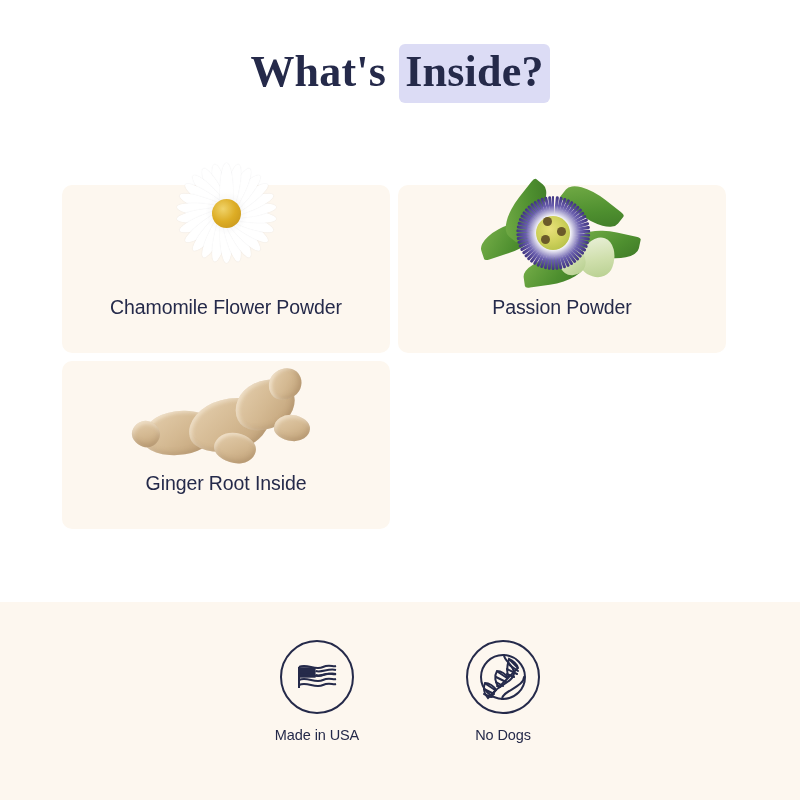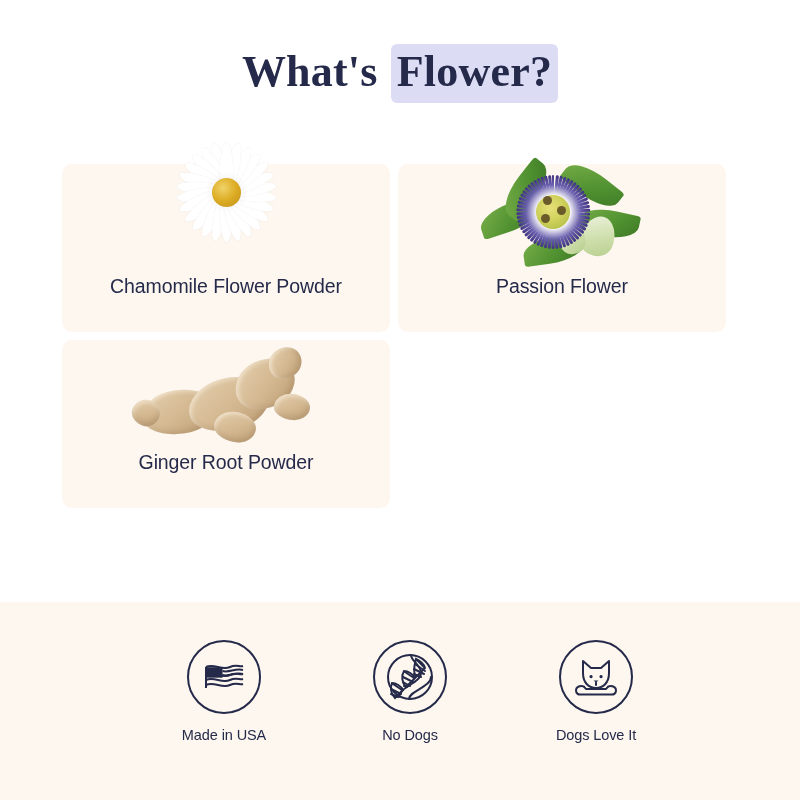--- a/index.html
+++ b/index.html
@@ -38,21 +38,21 @@
     background: #dcdcf5;
     border-radius: 6px;
     padding: 2px 6px 4px 6px;
     margin-left: 2px;
     display: inline-block;
   }
 
   
   .grid {
     position: absolute;
-    top: 164px;
+    top: 185px;
     left: 62px;
     width: 676px;
     display: grid;
     grid-template-columns: 328px 328px;
     grid-template-rows: 168px 168px;
     column-gap: 20px;
     row-gap: 28px;
     gap: 8px;
   }
 
@@ -250,21 +250,21 @@
     font-size: 14.5px;
     color: #252a4a;
     letter-spacing: -0.1px;
     white-space: nowrap;
   }
 </style>
 </head>
 <body>
 
 <div class="title-wrap">
-  <h1 class="title"><span>What's </span><span class="hl">Flower?</span></h1>
+  <h1 class="title"><span>What's </span><span class="hl">Inside?</span></h1>
 </div>
 
 <div class="grid">
 
   <div class="card">
     <div class="art daisy">
         <div class="petal" style="transform: rotate(346.154deg);"></div>
         <div class="petal" style="transform: rotate(332.308deg);"></div>
         <div class="petal" style="transform: rotate(318.462deg);"></div>
         <div class="petal" style="transform: rotate(304.615deg);"></div>
@@ -363,34 +363,34 @@
           <div class="fil" style="transform: rotate(18.6207deg);"></div>
           <div class="fil" style="transform: rotate(12.4138deg);"></div>
           <div class="fil" style="transform: rotate(6.2069deg);"></div>
           <div class="fil" style="transform: rotate(0deg);"></div>
         <div class="disc"></div>
         <div class="stigma" style="left:30px; top:24px;"></div>
         <div class="stigma" style="left:44px; top:34px;"></div>
         <div class="stigma" style="left:28px; top:42px;"></div>
       </div>
     </div>
-    <div class="card-label">Passion Flower</div>
+    <div class="card-label">Passion Powder</div>
   </div>
 
   <div class="card">
     <div class="art ginger">
       <div class="knob" style="left:16px;  top:48px; width:74px; height:44px; transform:rotate(-8deg);"></div>
       <div class="knob" style="left:62px;  top:36px; width:82px; height:52px; transform:rotate(-14deg);"></div>
       <div class="knob" style="left:108px; top:18px; width:62px; height:48px; transform:rotate(-26deg);"></div>
       <div class="knob" style="left:142px; top:6px;  width:34px; height:30px; transform:rotate(-34deg);"></div>
       <div class="knob" style="left:88px;  top:70px; width:42px; height:30px; transform:rotate(10deg);"></div>
       <div class="knob" style="left:6px;   top:58px; width:28px; height:26px; transform:rotate(18deg);"></div>
       <div class="knob" style="left:148px; top:52px; width:36px; height:26px; transform:rotate(6deg);"></div>
     </div>
-    <div class="card-label">Ginger Root Powder</div>
+    <div class="card-label">Ginger Root Inside</div>
   </div>
 </div>
 
 <div class="band">
   <div class="badges">
 
     <div class="badge">
       <div class="badge-circle">
         <svg width="42" height="32" viewBox="0 0 42 32" fill="none" stroke="#252a4a" stroke-width="2">
           <path d="M3 6 C11 2, 19 10, 27 6 C33 3, 37 6, 40 5"></path>
@@ -416,31 +416,15 @@
           <path d="M18 18 C22 18, 27 21, 29 25 L20 34 C16 30, 15 23, 18 18 Z" fill="none"></path>
           <path d="M19 19 L28 25 M17 24 L27 29 M17 29 L24 33 M18 33 L21 34"></path>
           <path d="M6 30 C10 30, 15 33, 17 37 L9 45 C5 41, 4 35, 6 30 Z" fill="none"></path>
           <path d="M7 31 L16 37 M5 36 L15 41 M5 41 L12 44"></path>
           <circle cx="24" cy="24" r="22"></circle>
         </svg>
       </div>
       <div class="badge-label">No Dogs</div>
     </div>
 
-    <div class="badge">
-      <div class="badge-circle">
-        <svg width="48" height="44" viewBox="0 0 48 44" fill="none" stroke="#252a4a" stroke-width="2" stroke-linecap="round" stroke-linejoin="round">
-          <path d="M11 6 L11 18 C11 28, 17 33, 24 33 C31 33, 37 28, 37 18 L37 6
-                   L29 13 L19 13 Z"></path>
-          <path d="M19 20 a1.6 1.6 0 1 0 0.1 0" fill="#252a4a" stroke="none"></path>
-          <path d="M29 20 a1.6 1.6 0 1 0 0.1 0" fill="#252a4a" stroke="none"></path>
-          <path d="M21.5 25.5 L24 27.5 L26.5 25.5 Z" fill="#252a4a" stroke="none"></path>
-          <path d="M24 27.5 L24 30"></path>
-          <path d="M10 31 C6 31, 4 33, 4 35.5 C4 38, 6 40, 9 39.5
-                   L39 39.5 C42 40, 44 38, 44 35.5 C44 33, 42 31, 38 31
-                   C36 31, 35 32.5, 34 34 L14 34 C13 32.5, 12 31, 10 31 Z"></path>
-        </svg>
-      </div>
-      <div class="badge-label">Dogs Love It</div>
-    </div>
 
   </div>
 </div>
 
 </body></html>

